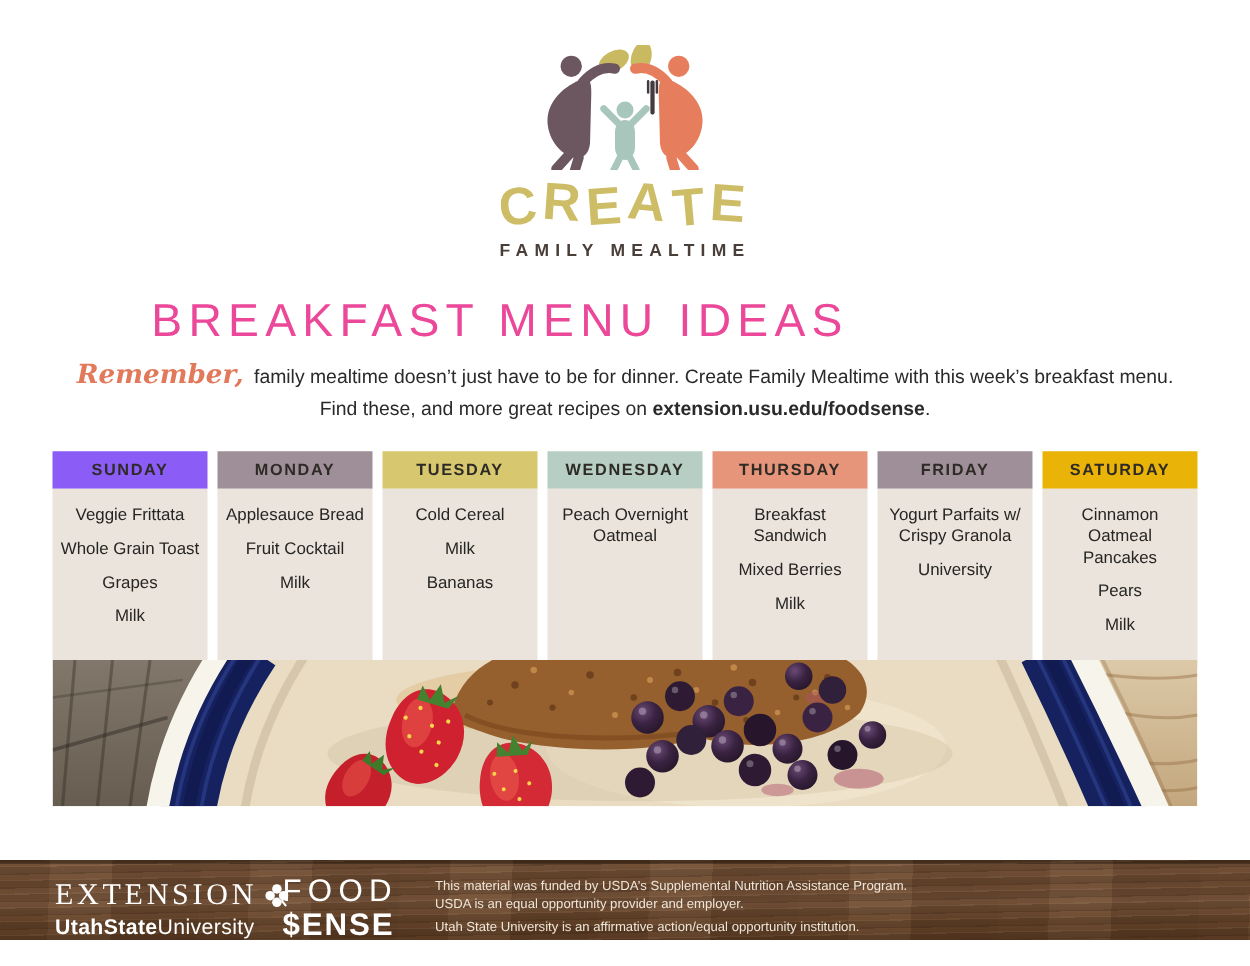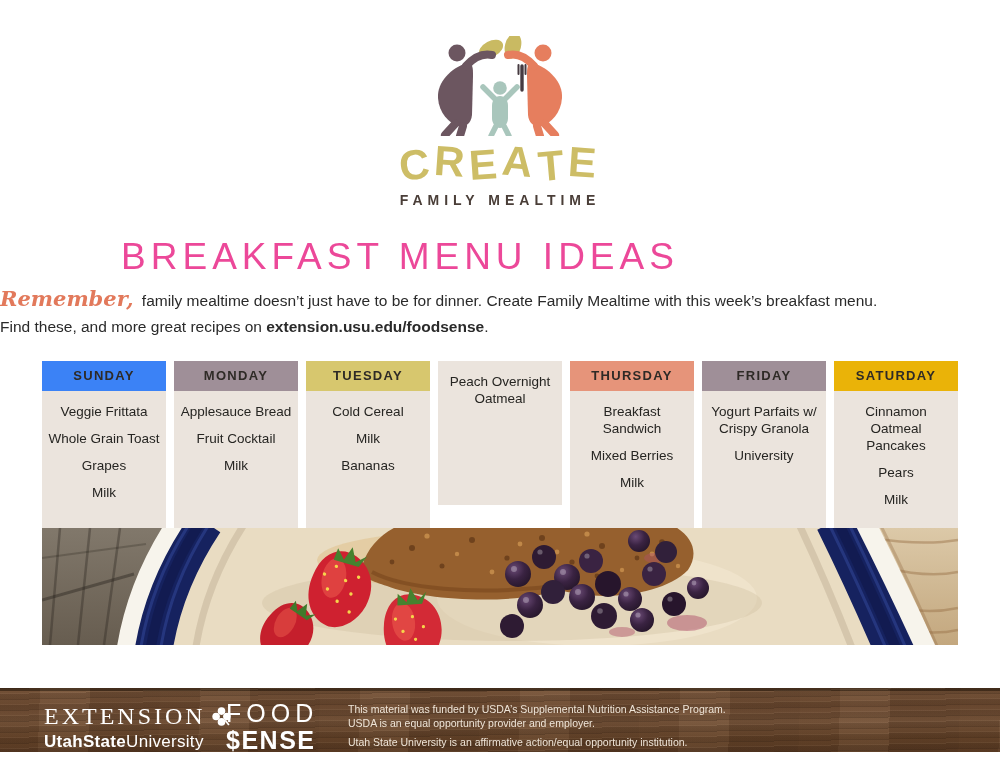--- a/index.html
+++ b/index.html
@@ -9,21 +9,21 @@
   
   .logo-block{position:absolute;top:36px;left:0;width:1000px;text-align:center;}
   .logo-figures{display:block;margin:0 auto;}
   .create-word{margin-top:6px;font-size:42px;font-weight:700;letter-spacing:5px;color:#cdbd66;line-height:44px;}
   .create-word span{display:inline-block;}
   .create-sub{margin-top:6px;font-size:14px;font-weight:700;letter-spacing:5px;color:#4a3e38;}
 
   
   .page-title{position:absolute;top:236px;left:0;width:800px;margin:0;text-align:center;
     font-size:37px;font-weight:400;letter-spacing:5px;color:#ec4899;}
-  .intro{position:absolute;top:286px;left:0;width:1000px;margin:0;text-align:left;
+  .intro{position:absolute;top:286px;left:0;width:1000px;margin:0;text-align:center;
     font-size:15.5px;line-height:26px;color:#2a2a2a;}
   .remember{font-family:"DejaVu Serif",serif;font-style:italic;font-weight:700;font-size:21px;color:#e2795b;margin-right:4px;}
   .intro b{font-weight:700;}
 
   
   .menu-table{position:absolute;top:361px;left:42px;width:916px;display:flex;gap:8px;}
   .day-col{flex:1;min-width:0;}
   .day-header{height:30px;line-height:30px;text-align:center;font-size:13px;font-weight:700;
     letter-spacing:1.3px;color:#2e2a26;}
   .day-cell{background:#ebe4dd;height:132px;padding-top:12px;box-sizing:content-box;text-align:center;}
@@ -93,21 +93,21 @@
   <h1 class="page-title">BREAKFAST MENU IDEAS</h1>
   <p class="intro">
     <span class="remember">Remember,</span>
     <span>family mealtime doesn’t just have to be for dinner. Create Family Mealtime with this week’s breakfast menu.</span><br>
     <span>Find these, and more great recipes on </span><b>extension.usu.edu/foodsense</b><span>.</span>
   </p>
 
   <div class="menu-table">
 
     <div class="day-col">
-      <div class="day-header" style="background-color: #3b82f6;">SUNDAY</div>
+      <div class="day-header" style="background-color: #8b5cf6;">SUNDAY</div>
       <div class="day-cell">
         <div class="menu-item">Veggie Frittata</div>
         <div class="menu-item">Whole Grain Toast</div>
         <div class="menu-item">Grapes</div>
         <div class="menu-item">Milk</div>
       </div>
     </div>
 
     <div class="day-col">
       <div class="day-header" style="background-color: rgb(159, 143, 152);">MONDAY</div>
@@ -121,20 +121,21 @@
     <div class="day-col">
       <div class="day-header" style="background-color: rgb(215, 199, 110);">TUESDAY</div>
       <div class="day-cell">
         <div class="menu-item">Cold Cereal</div>
         <div class="menu-item">Milk</div>
         <div class="menu-item">Bananas</div>
       </div>
     </div>
 
     <div class="day-col">
+      <div class="day-header" style="background-color: rgb(182, 206, 196);">WEDNESDAY</div>
       <div class="day-cell">
         <div class="menu-item">Peach Overnight Oatmeal</div>
       </div>
     </div>
 
     <div class="day-col">
       <div class="day-header" style="background-color: rgb(230, 148, 122);">THURSDAY</div>
       <div class="day-cell">
         <div class="menu-item">Breakfast Sandwich</div>
         <div class="menu-item">Mixed Berries</div>

